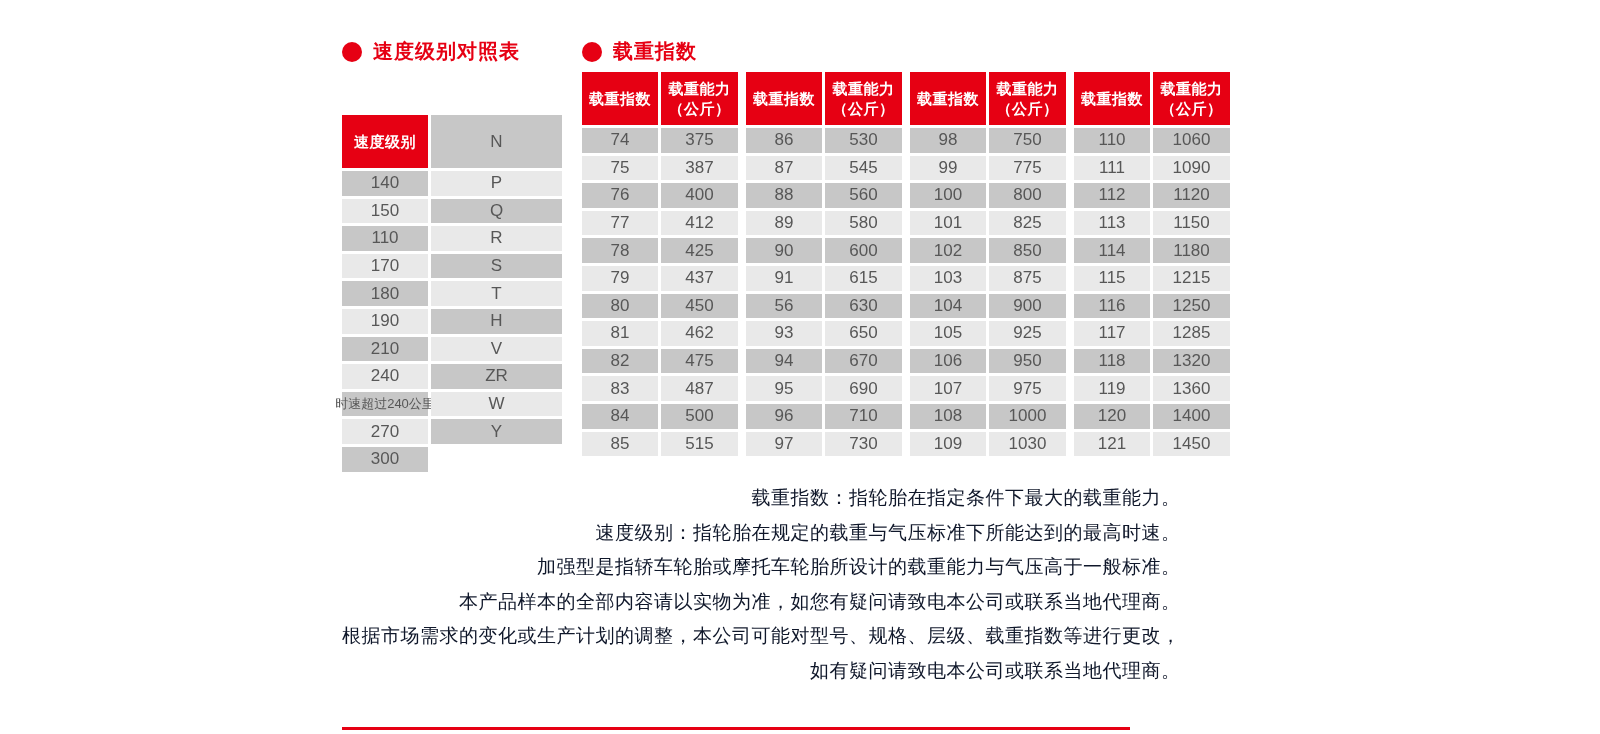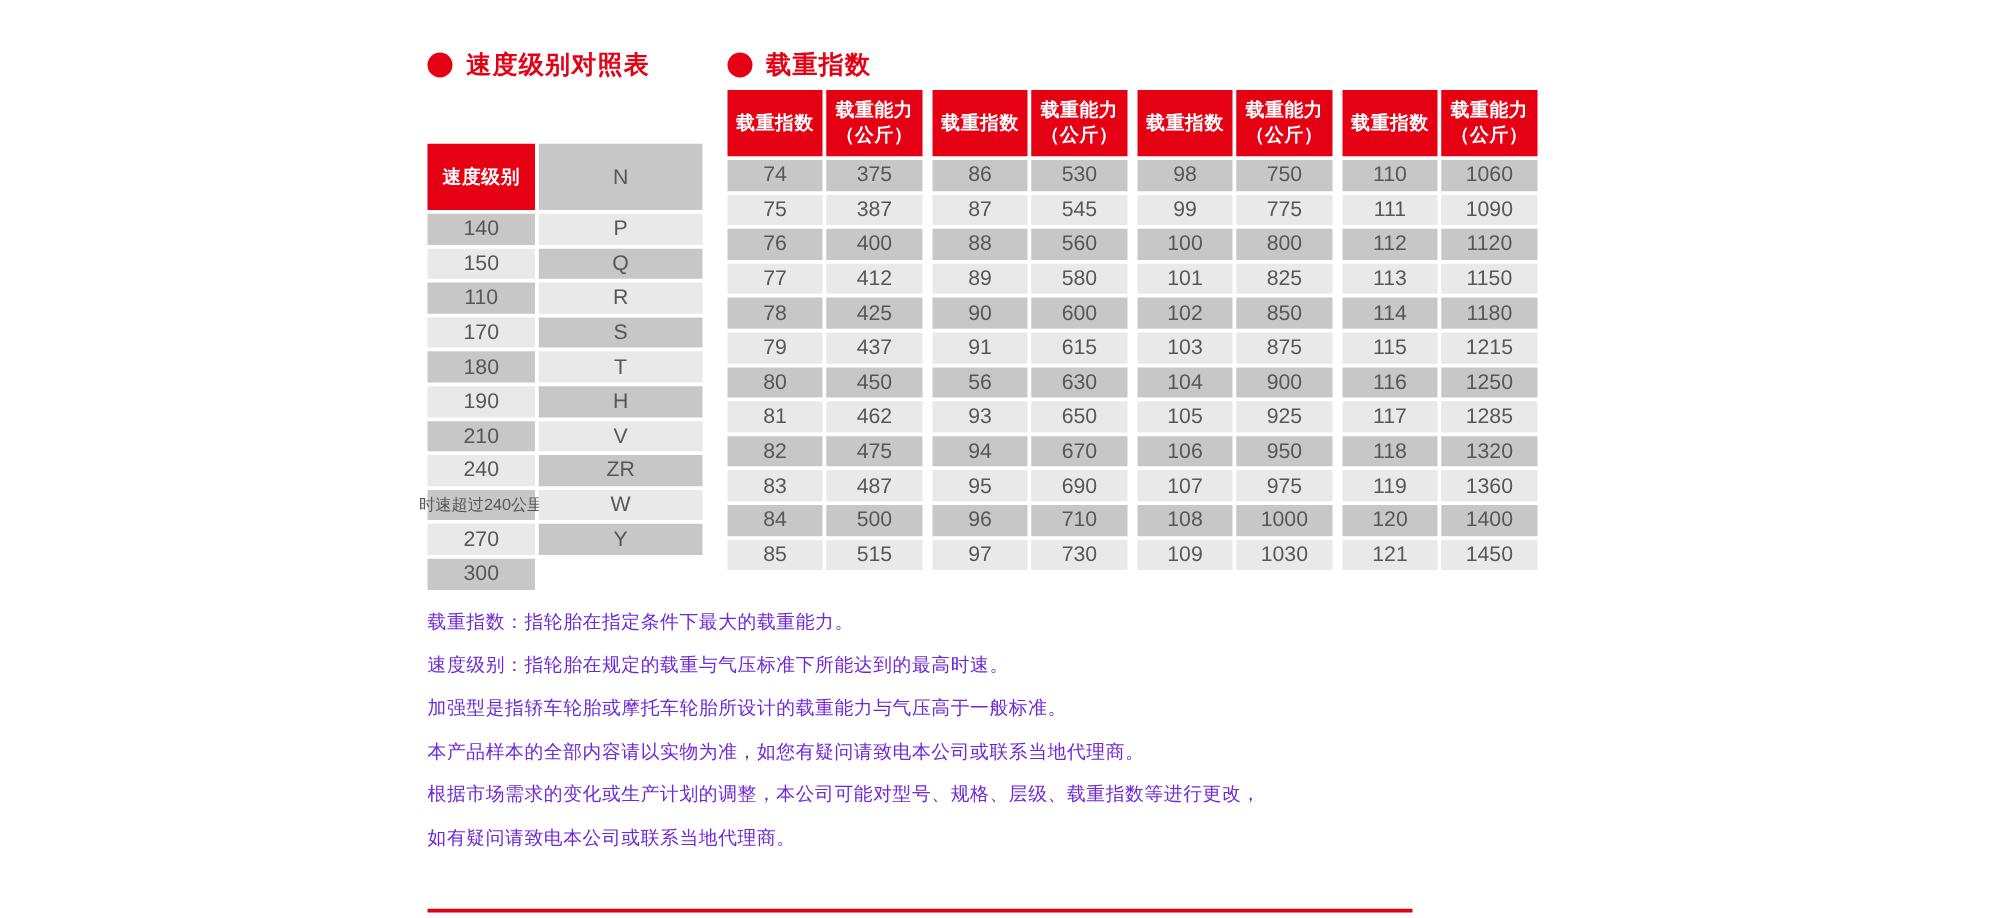--- a/index.html
+++ b/index.html
@@ -30,21 +30,21 @@
     grid-template-columns:86px 131px;
     grid-template-rows:53px repeat(11,24.6px);
     margin-top:43px;
   }
   .load-groups{position:absolute;left:582px;top:72px;display:flex;gap:8px;}
   .load-grid{
     grid-template-columns:76px 77px;
     grid-template-rows:53px repeat(12,24.6px);
   }
   .notes{position:absolute;left:342px;top:481px;}
-  .note-line{font-size:15px;line-height:34.5px;color:#6d28d9;letter-spacing:0.5px;white-space:nowrap;}
+  .note-line{font-size:19px;line-height:34.5px;color:#0f172a;letter-spacing:0.5px;white-space:nowrap;text-align:right;}
   .footer-rule{position:absolute;left:342px;top:727px;width:788px;height:3px;background:var(--red);}
 </style>
 </head>
 <body>
 
 <div class="canvas">
 
   <div class="sec-title" style="left:342px;top:38px;">
     <span class="bullet"></span>
     <span>速度级别对照表</span>

